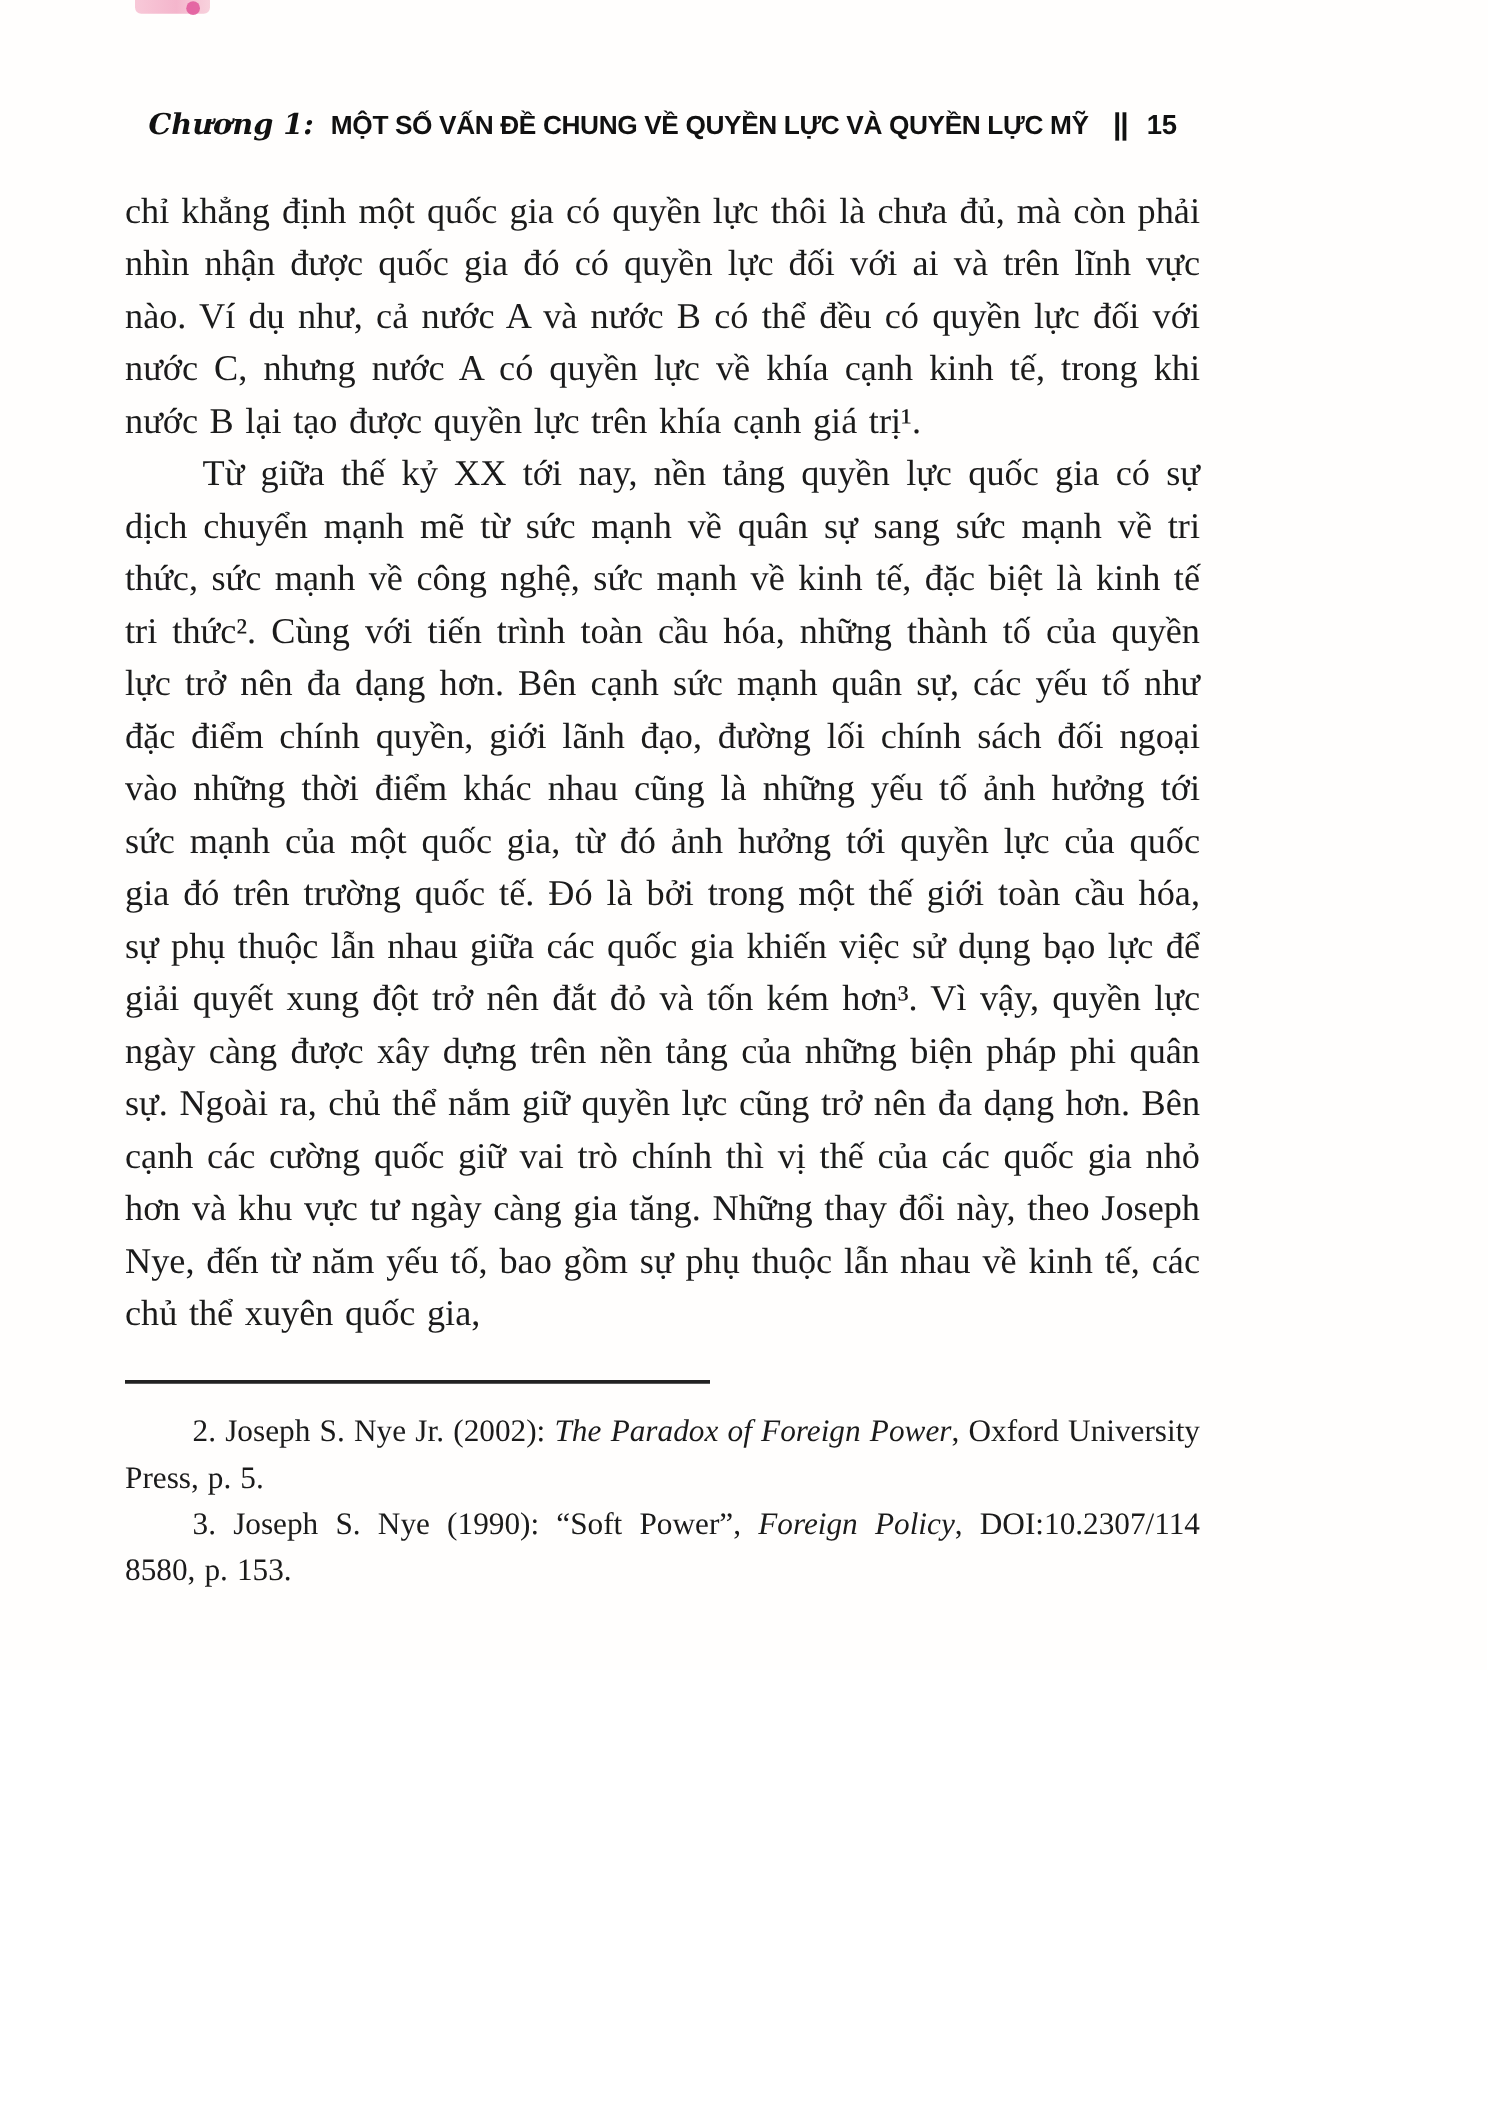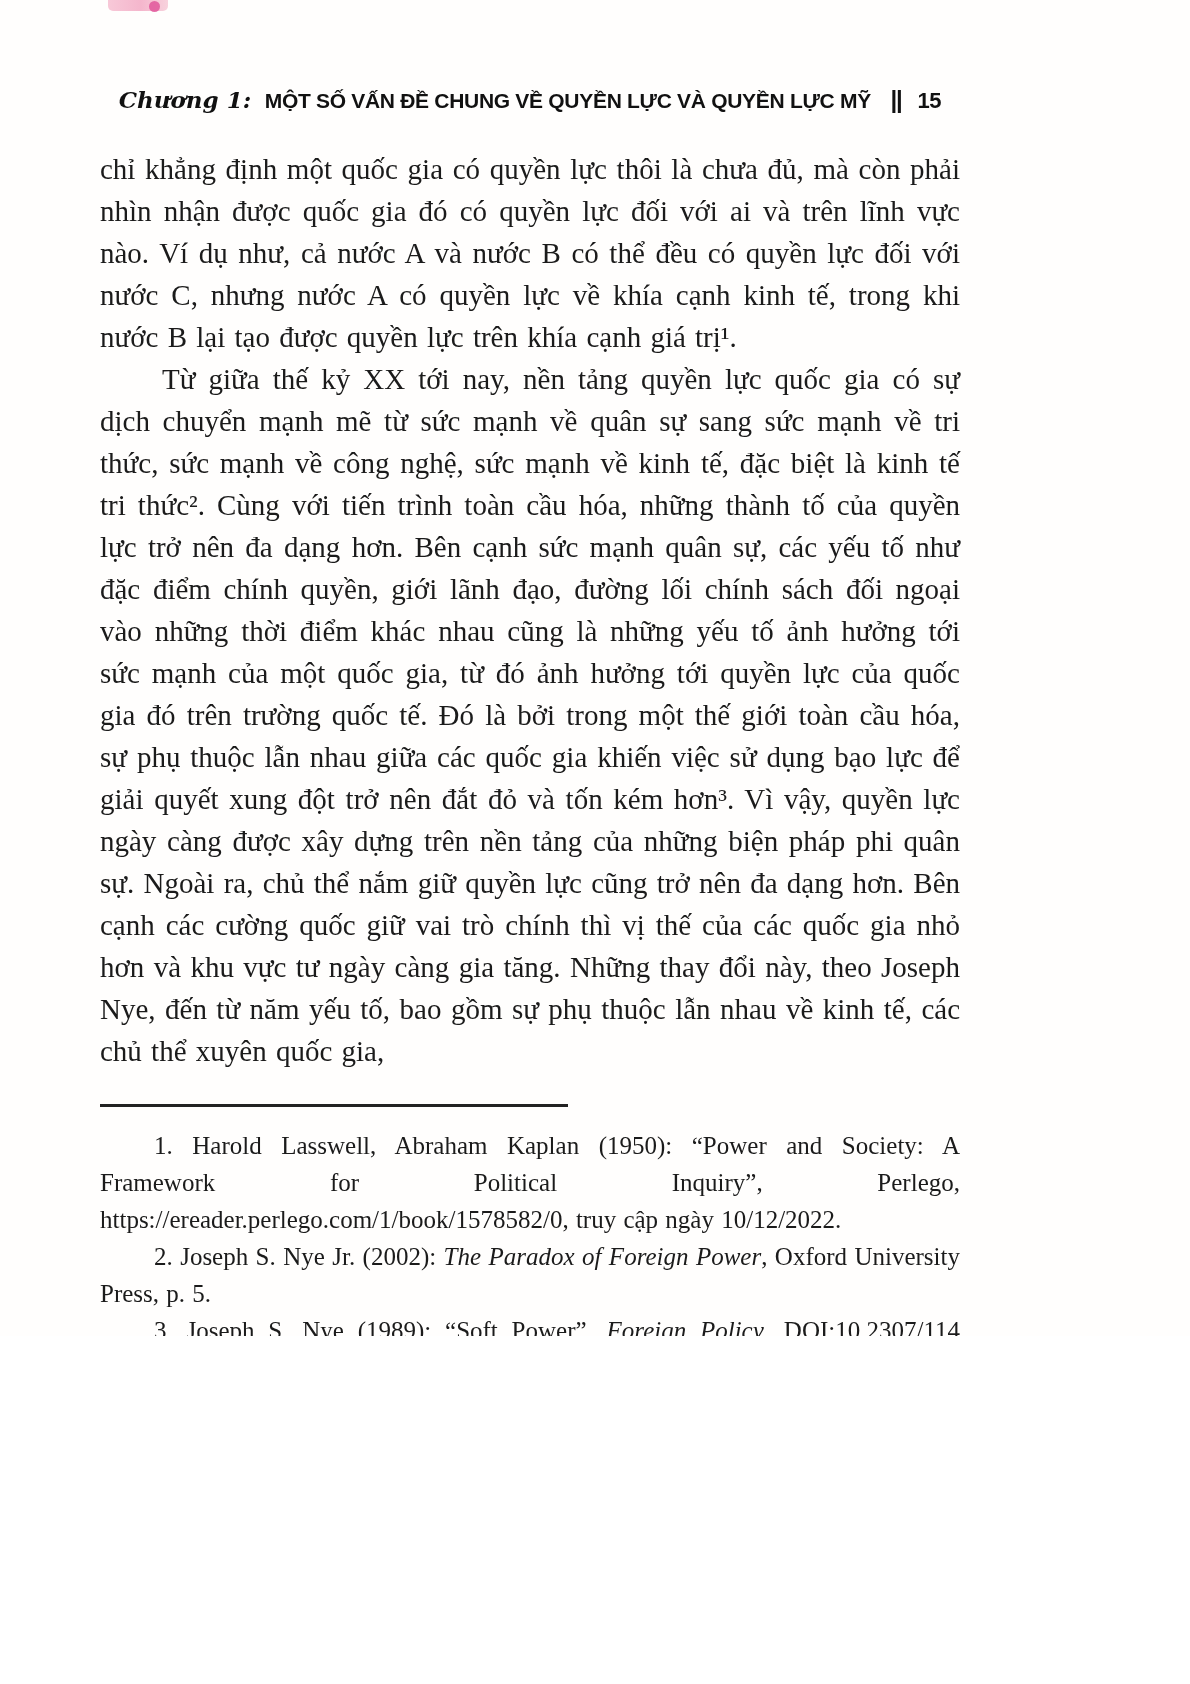--- a/index.html
+++ b/index.html
@@ -122,20 +122,19 @@
   </div>
 
   <div class="body-text" id="body-container">
       <p class="">chỉ khẳng định một quốc gia có quyền lực thôi là chưa đủ, mà còn phải nhìn nhận được quốc gia đó có quyền lực đối với ai và trên lĩnh vực nào. Ví dụ như, cả nước A và nước B có thể đều có quyền lực đối với nước C, nhưng nước A có quyền lực về khía cạnh kinh tế, trong khi nước B lại tạo được quyền lực trên khía cạnh giá trị¹.</p>
       <p class="indent">Từ giữa thế kỷ XX tới nay, nền tảng quyền lực quốc gia có sự dịch chuyển mạnh mẽ từ sức mạnh về quân sự sang sức mạnh về tri thức, sức mạnh về công nghệ, sức mạnh về kinh tế, đặc biệt là kinh tế tri thức². Cùng với tiến trình toàn cầu hóa, những thành tố của quyền lực trở nên đa dạng hơn. Bên cạnh sức mạnh quân sự, các yếu tố như đặc điểm chính quyền, giới lãnh đạo, đường lối chính sách đối ngoại vào những thời điểm khác nhau cũng là những yếu tố ảnh hưởng tới sức mạnh của một quốc gia, từ đó ảnh hưởng tới quyền lực của quốc gia đó trên trường quốc tế. Đó là bởi trong một thế giới toàn cầu hóa, sự phụ thuộc lẫn nhau giữa các quốc gia khiến việc sử dụng bạo lực để giải quyết xung đột trở nên đắt đỏ và tốn kém hơn³. Vì vậy, quyền lực ngày càng được xây dựng trên nền tảng của những biện pháp phi quân sự. Ngoài ra, chủ thể nắm giữ quyền lực cũng trở nên đa dạng hơn. Bên cạnh các cường quốc giữ vai trò chính thì vị thế của các quốc gia nhỏ hơn và khu vực tư ngày càng gia tăng. Những thay đổi này, theo Joseph Nye, đến từ năm yếu tố, bao gồm sự phụ thuộc lẫn nhau về kinh tế, các chủ thể xuyên quốc gia,</p>
     </div>
 
   <hr class="footnote-rule">
 
   <div class="footnotes" id="footnotes-container">
-      <p><span>1. Harold Lasswell, Abraham Kaplan (1950): “Power and Society: A Framework for Political Inquiry”, Perlego, https://ereader.perlego.com/1/book/1578582/0, truy cập ngày 10/12/2022.</span></p>
       <p><span>2. Joseph S. Nye Jr. (2002): </span><span class="italic">The Paradox of Foreign Power</span><span>, Oxford University Press, p. 5.</span></p>
-      <p><span>3. Joseph S. Nye (1989): “Soft Power”, </span><span class="italic">Foreign Policy</span><span>, DOI:10.2307/114 8580, p. 153.</span></p>
+      <p><span>3. Joseph S. Nye (1990): “Soft Power”, </span><span class="italic">Foreign Policy</span><span>, DOI:10.2307/114 8580, p. 153.</span></p>
     </div>
 
   <div class="stray-dot">.</div>
 
 </div>
 
 </body></html>

